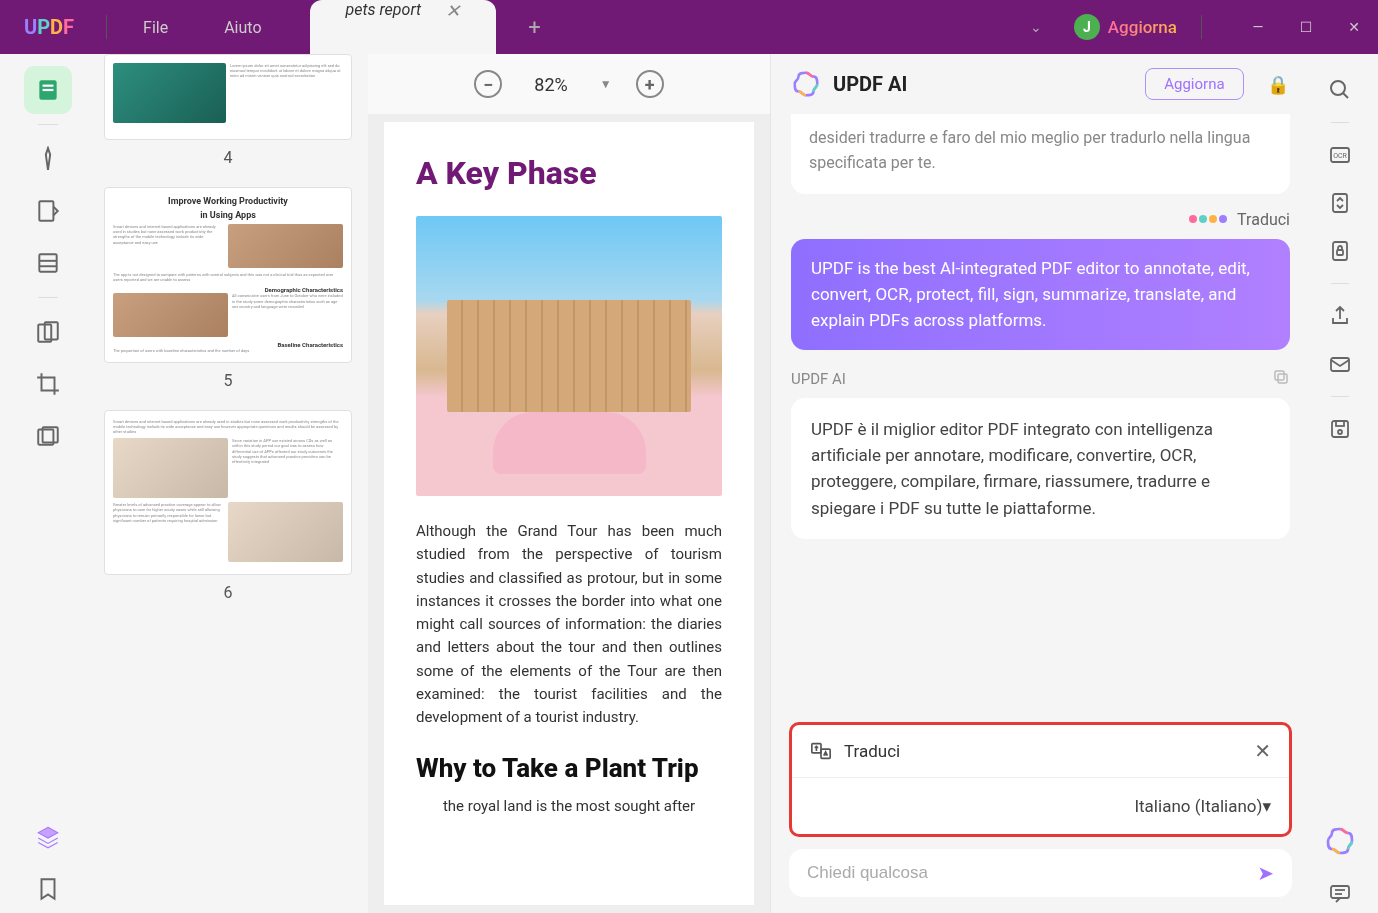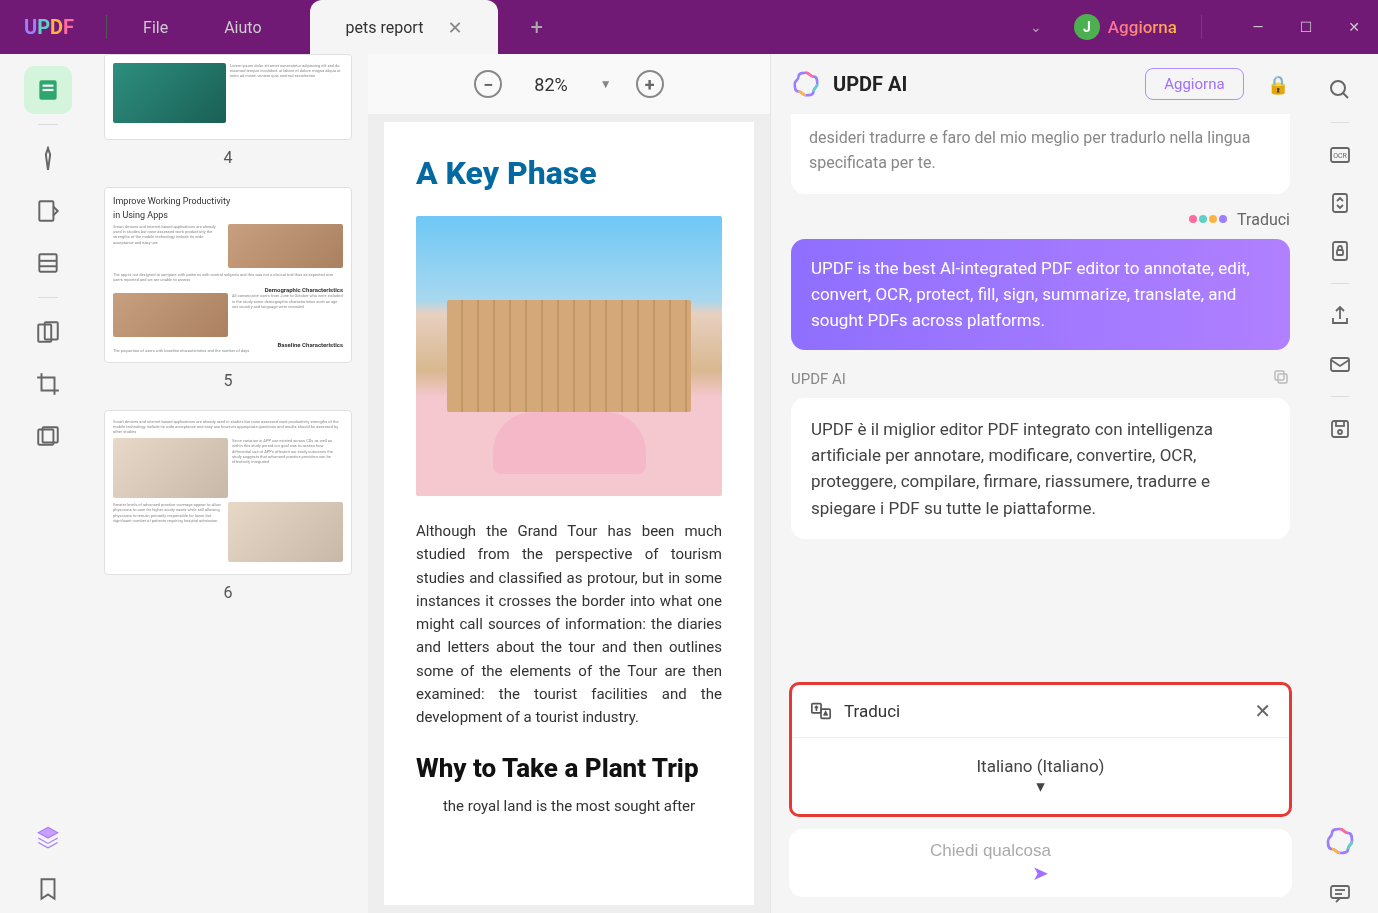--- a/index.html
+++ b/index.html
@@ -8,21 +8,21 @@
 
 
 .titlebar { height: 54px; background: #701a75; display: flex; align-items: center; color: #ccc; }
 .logo { padding: 0 24px; font-weight: bold; font-size: 20px; }
 .logo .u { color: #9b7fff; }
 .logo .p { color: #5fd0c8; }
 .logo .d { color: #ffb347; }
 .logo .f { color: #ff6b9d; }
 .titlebar-sep { width: 1px; height: 24px; background: #555; margin: 0 8px; }
 .menu-item { padding: 0 28px; font-size: 16px; cursor: pointer; }
-.tab { background: #4a4a4a; display: flex; align-items: center; padding: 0 20px; height: 54px; border-radius: 0; position: relative; margin-left: 20px; }
+.tab { background: #4a4a4a; display: flex; padding: 0 20px; height: 54px; border-radius: 0; position: relative; margin-left: 20px; font-style: italic; }
 .tab.active { background: #f5f5f5; color: #333; border-radius: 12px 12px 0 0; padding: 0 36px;}
 .tab-close { margin-left: 24px; font-size: 18px; color: #888; cursor: pointer; }
 .tab-add { margin-left: 20px; font-size: 22px; color: #aaa; cursor: pointer; padding: 0 12px; }
 .titlebar-spacer { flex: 1; }
 .titlebar-chevron { padding: 0 20px; font-size: 14px; color: #aaa; cursor: pointer; }
 .user-badge { display: flex; align-items: center; gap: 8px; padding: 4px 12px; cursor: pointer; }
 .avatar { width: 26px; height: 26px; border-radius: 50%; background: #4caf50; color: #fff; display: flex; align-items: center; justify-content: center; font-size: 14px; font-weight: bold; }
 .aggiorna-gradient { background: linear-gradient(90deg, #ff6b9d, #ffb347); -webkit-background-clip: text; -webkit-text-fill-color: transparent; font-size: 17px; font-weight: 500; }
 .win-controls { display: flex; gap: 0; margin-left: 20px; }
 .win-btn { width: 48px; height: 54px; display: flex; align-items: center; justify-content: center; color: #ccc; cursor: pointer; font-size: 14px; }
@@ -36,34 +36,34 @@
 .ltool.active { background: #d4f4dc; color: #2ea76f; }
 .ltool-sep { width: 20px; height: 1px; background: #ddd; margin: 6px 0; }
 .ltool-spacer { flex: 1; }
 .ltool svg { width: 26px; height: 26px; }
 
 
 .thumbs { width: 280px; padding: 0 16px; overflow-y: auto; }
 .thumb-card { background: #fff; border: 1px solid #e0e0e0; border-radius: 4px; margin-bottom: 8px; padding: 8px; position: relative; }
 .thumb-img { background: linear-gradient(135deg, #2d8f7f, #1a5f55); height: 60px; border-radius: 2px; margin-bottom: 4px; }
 .thumb-num { text-align: center; font-size: 16px; color: #555; margin-bottom: 20px; }
-.thumb5-title { text-align: left; font-weight: normal; font-size: 9px; color: #333; margin-bottom: 4px; }
+.thumb5-title { text-align: center; font-weight: bold; font-size: 9px; color: #333; margin-bottom: 4px; }
 .thumb-row { display: flex; gap: 4px; margin-bottom: 4px; }
 .thumb-txt { flex: 1; font-size: 4px; color: #888; line-height: 1.3; }
 .thumb-mini { background: linear-gradient(135deg, #c8a080, #aa8060); height: 44px; flex: 0 0 50%; border-radius: 2px; }
 .thumb-mini.person { background: linear-gradient(135deg, #e8d8c8, #c8b8a8); }
 
 
 .docview { flex: 1; display: flex; flex-direction: column; background: #eee; min-width: 0; }
 .zoom-bar { height: 60px; display: flex; align-items: center; justify-content: center; gap: 24px; background: #f9f9f9; }
 .zoom-btn { width: 28px; height: 28px; border: 2px solid #888; border-radius: 50%; display: flex; align-items: center; justify-content: center; color: #666; cursor: pointer; font-size: 18px; font-weight: bold; }
 .zoom-val { font-size: 18px; color: #333; padding: 0 8px; }
 .zoom-dd { color: #888; font-size: 12px; cursor: pointer; }
 .doc-page { background: #fff; margin: 8px 16px; padding: 32px; overflow: hidden; flex: 1; }
-.doc-h1 { font-size: 32px; font-weight: 800; color: #0369a1; margin-bottom: 24px; }
+.doc-h1 { font-size: 32px; font-weight: 800; color: #701a75; margin-bottom: 24px; }
 .doc-h2 { font-size: 26px; font-weight: 800; color: #111; margin: 24px 0 12px; }
 .doc-img { width: 100%; height: 280px; background: linear-gradient(180deg, #6ec8f5 0%, #a8d8f0 30%, #e8d0c0 35%, #d8b890 55%, #f5c8d0 65%, #f5c8d0 100%); border-radius: 2px; margin-bottom: 24px; position: relative; overflow: hidden; }
 .doc-building { position: absolute; left: 10%; right: 10%; top: 30%; height: 40%; background: repeating-linear-gradient(90deg, #d4a878, #d4a878 14px, #c09868 14px, #c09868 16px); border-radius: 2px; }
 .doc-car { position: absolute; bottom: 8%; left: 25%; right: 25%; height: 22%; background: #f5b8c8; border-radius: 40px 40px 8px 8px; }
 .doc-p { font-size: 15px; color: #333; line-height: 1.55; text-align: justify; margin-bottom: 16px; }
 
 
 .ai-panel { width: 540px; display: flex; flex-direction: column; background: #f5f5f5; border-left: 1px solid #e5e5e5; }
 .ai-header { display: flex; align-items: center; padding: 14px 20px; gap: 12px; }
 .ai-logo { width: 30px; height: 30px; }
@@ -79,22 +79,22 @@
 .msg-dots { display: flex; gap: 2px; }
 .msg-dot { width: 8px; height: 8px; border-radius: 50%; }
 .msg-user { background: linear-gradient(90deg, #8f6fff, #b080ff); color: #fff; border-radius: 14px; padding: 16px 20px; font-size: 17px; line-height: 1.55; margin-bottom: 18px; }
 .msg-label { color: #888; font-size: 15px; margin-bottom: 8px; display: flex; align-items: center; justify-content: space-between; }
 .copy-icon { color: #bbb; cursor: pointer; }
 .msg-ai { background: #fff; border-radius: 14px; padding: 18px 20px; font-size: 17px; color: #444; line-height: 1.55; margin-bottom: 16px; }
 .translate-box { border: 3px solid #e53935; border-radius: 10px; margin: 8px 18px 12px; background: #fff; }
 .tb-header { display: flex; align-items: center; padding: 14px 18px; gap: 12px; border-bottom: 1px solid #eee; }
 .tb-title { flex: 1; font-size: 17px; color: #333; }
 .tb-close { font-size: 20px; color: #666; cursor: pointer; }
-.tb-lang { display: flex; align-items: center; justify-content: flex-end; padding: 18px 18px; font-size: 17px; color: #444; cursor: pointer; flex-direction: column; }
-.input-row { display: flex; align-items: center; background: #fff; border-radius: 14px; margin: 0 18px 16px; padding: 12px 18px; flex-direction: column; }
+.tb-lang { display: flex; align-items: center; justify-content: flex-end; padding: 18px 18px; font-size: 17px; color: #444; cursor: pointer; }
+.input-row { display: flex; align-items: center; background: #fff; border-radius: 14px; margin: 0 18px 16px; padding: 12px 18px; }
 .input-field { flex: 1; border: none; outline: none; font-size: 17px; color: #333; }
 .input-field::placeholder { color: #aaa; }
 .send-btn { color: #a070ff; font-size: 20px; cursor: pointer; }
 
 
 .right-toolbar { width: 60px; display: flex; flex-direction: column; align-items: center; padding-top: 16px; gap: 8px; }
 .rtool { width: 40px; height: 40px; display: flex; align-items: center; justify-content: center; cursor: pointer; color: #666; }
 .rtool svg { width: 24px; height: 24px; }
 .rtool-sep { width: 18px; height: 1px; background: #ddd; margin: 4px 0; }
 .rtool-spacer { flex: 1; }
@@ -269,21 +269,21 @@
         <div class="msg-truncated">desideri tradurre e faro del mio meglio per tradurlo nella lingua specificata per te.</div>
         <div class="msg-meta">
           <div class="msg-dots">
             <span class="msg-dot" style="background:#ff6b9d"></span>
               <span class="msg-dot" style="background:#5fd0c8"></span>
               <span class="msg-dot" style="background:#ffb347"></span>
               <span class="msg-dot" style="background:#9b7fff"></span>
           </div>
           <span>Traduci</span>
         </div>
-        <div class="msg-user">UPDF is the best AI-integrated PDF editor to annotate, edit, convert, OCR, protect, fill, sign, summarize, translate, and sought PDFs across platforms.</div>
+        <div class="msg-user">UPDF is the best AI-integrated PDF editor to annotate, edit, convert, OCR, protect, fill, sign, summarize, translate, and explain PDFs across platforms.</div>
         <div class="msg-label">
           <span>UPDF AI</span>
           <span class="copy-icon"><svg width="18" height="18" viewBox="0 0 24 24" fill="none" stroke="currentColor" stroke-width="2">
                 <rect x="8" y="8" width="12" height="12" rx="2"></rect>
                 <rect x="4" y="4" width="12" height="12" rx="2"></rect>
               </svg></span>
         </div>
         <div class="msg-ai">UPDF è il miglior editor PDF integrato con intelligenza artificiale per annotare, modificare, convertire, OCR, proteggere, compilare, firmare, riassumere, tradurre e spiegare i PDF su tutte le piattaforme.</div>
       </div>
       <div class="translate-box">

